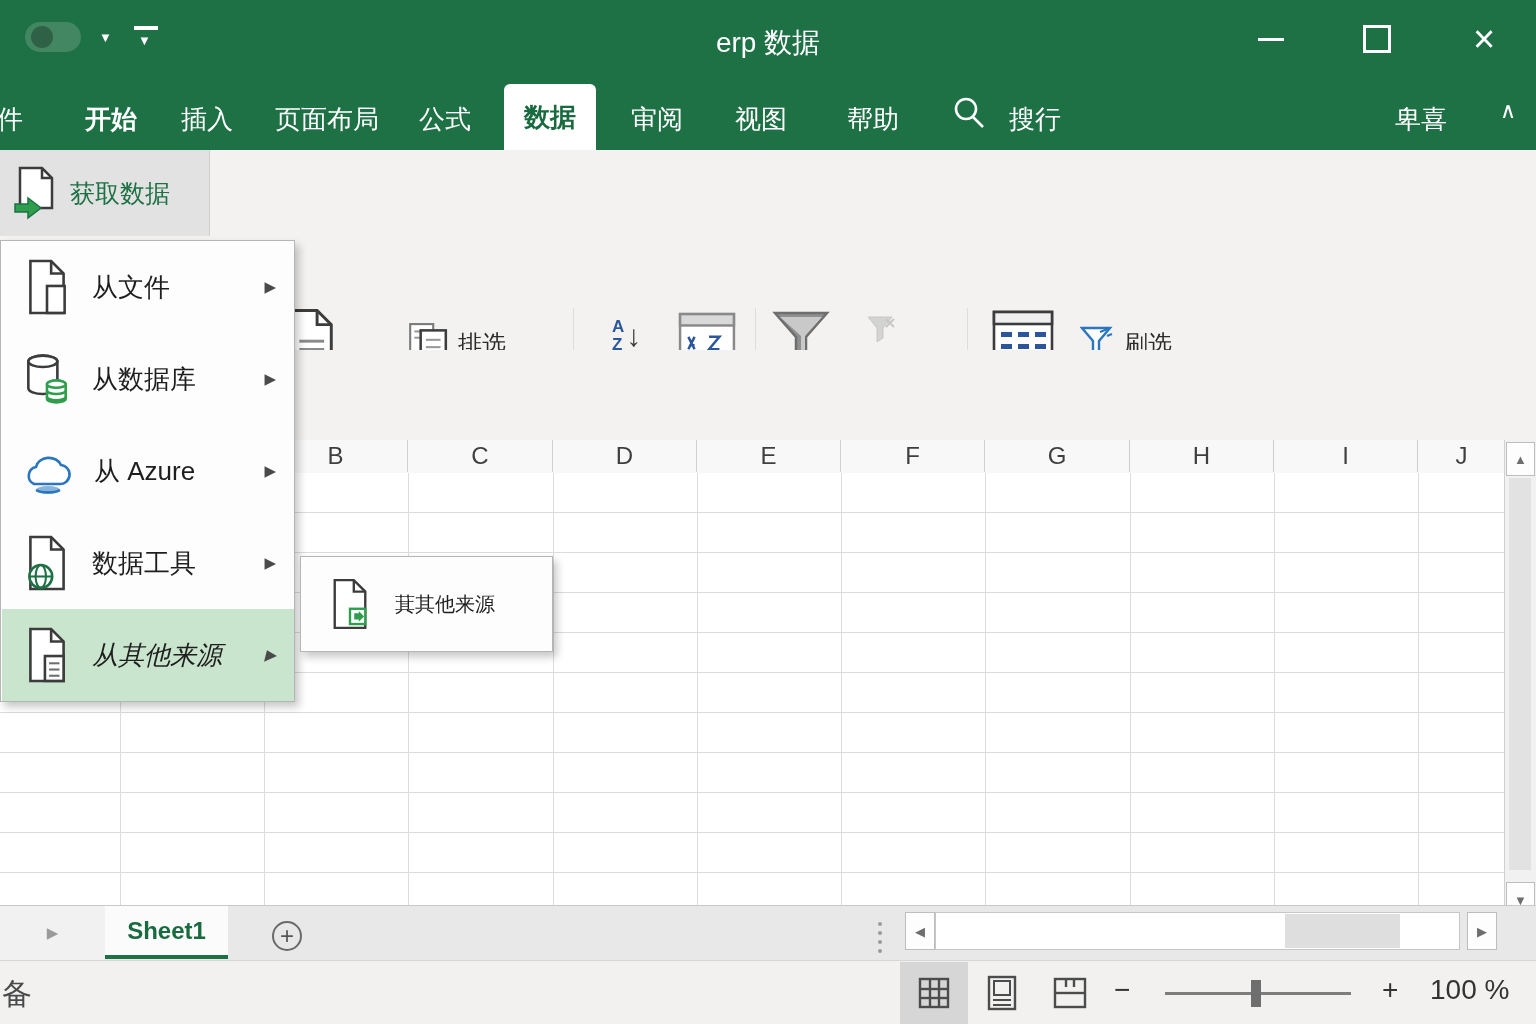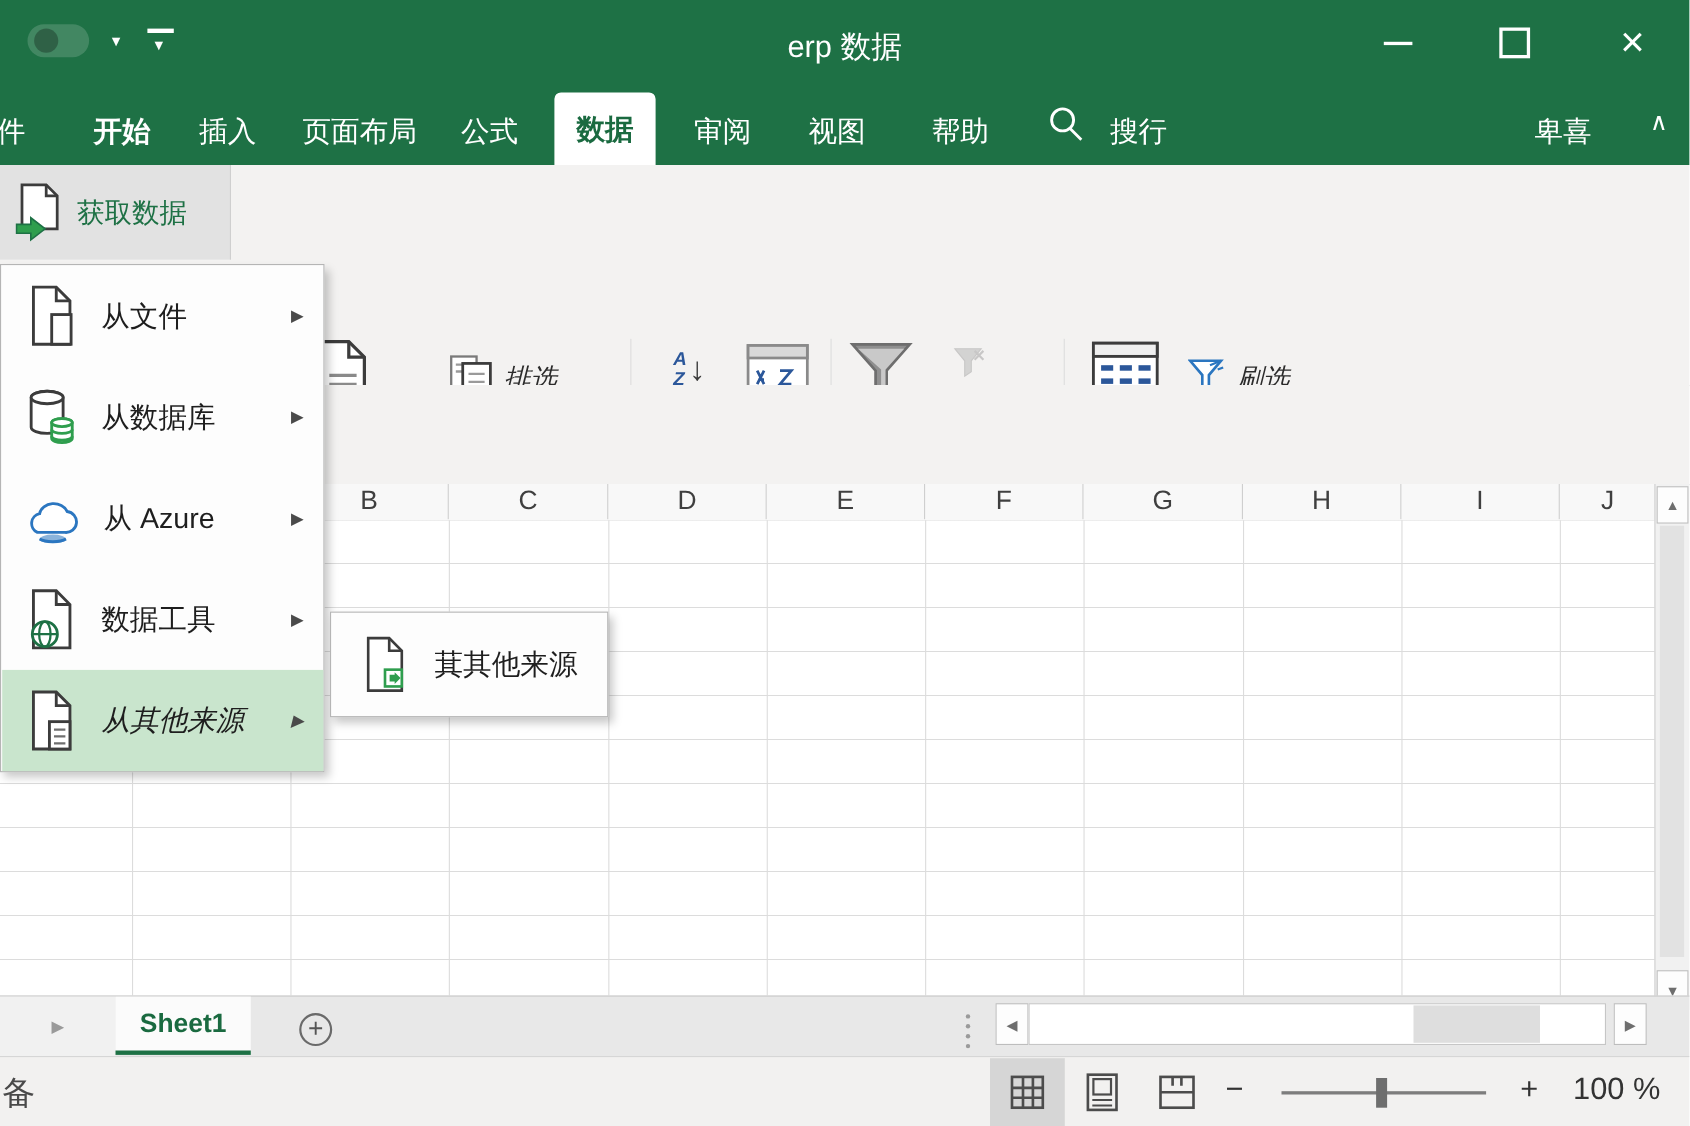--- a/index.html
+++ b/index.html
@@ -13,21 +13,21 @@
   .minbar{width:26px;height:3px;background:#fff;}
   .maxbox{width:22px;height:22px;border:3px solid #fff;}
   .closex{color:#fff;font-size:38px;line-height:38px;}
   .qat-pill{left:25px;top:22px;width:56px;height:30px;border-radius:15px;background:rgba(255,255,255,.16);}
   .qat-knob{left:31px;top:26px;width:22px;height:22px;border-radius:50%;background:rgba(0,0,0,.28);}
   .wtri{color:#fff;font-size:13px;}
   .qatline{left:134px;top:26px;width:24px;height:4px;background:#fff;}
   .tab{top:88px;height:62px;color:#fff;font-size:26px;display:flex;align-items:center;justify-content:center;white-space:nowrap;}
   .tab-active{background:#fff;color:#1a6a40;font-weight:bold;border-radius:6px 6px 0 0;}
   
-  .ribbon{left:0;top:150px;width:1536px;height:200px;background:#f3f2f1;border-bottom:1px solid #d5d5d5;font-style:italic;}
+  .ribbon{left:0;top:150px;width:1536px;height:200px;background:#f3f2f1;border-bottom:1px solid #d5d5d5;}
   .vsep{width:1px;background:#dddddd;top:158px;height:162px;}
   .getdata{left:0;top:150px;width:210px;height:86px;background:#e2e2e2;border-right:1px solid #cfcfcf;
            display:flex;align-items:center;gap:14px;padding-left:14px;box-sizing:border-box;}
   .getdata span{color:#1e7145;font-size:25px;}
   .rsmall{font-size:24px;color:#2b2b2b;white-space:nowrap;}
   .rcaption{font-size:19px;color:#5f5f5f;white-space:nowrap;}
   .bigbtn{display:flex;flex-direction:column;align-items:center;gap:8px;}
   .biglabel{font-size:24px;color:#2b2b2b;width:60px;text-align:center;line-height:1.25;}
   .azcol{display:flex;align-items:center;}
   .azletters{display:flex;flex-direction:column;font-size:17px;font-weight:bold;color:#2b579a;line-height:1.05;}
@@ -54,21 +54,21 @@
   .vthumb{left:1509px;top:478px;width:22px;height:392px;background:#e2e2e2;}
   
   .menu{left:0;top:240px;width:295px;height:462px;background:#fdfdfd;border:1px solid #b5b5b5;
         box-shadow:4px 5px 8px rgba(0,0,0,.22);box-sizing:border-box;}
   .mitem{left:1px;width:292px;height:92px;display:flex;align-items:center;gap:22px;padding-left:22px;box-sizing:border-box;}
   .mitem .lbl{font-size:26px;color:#1e1e1e;flex:1;}
   .mitem .arr{color:#4a4a4a;font-size:15px;padding-right:18px;}
   .mitem.hl{background:#c9e5cd;}
   .submenu{left:300px;top:556px;width:253px;height:96px;background:#fdfdfd;border:1px solid #b5b5b5;
         box-shadow:4px 5px 8px rgba(0,0,0,.22);display:flex;align-items:center;gap:24px;padding-left:28px;box-sizing:border-box;}
-  .submenu .lbl{font-size:26px;color:#1e1e1e;}
+  .submenu .lbl{font-size:20px;color:#1e1e1e;}
   
   .sheetbar{left:0;top:905px;width:1536px;height:55px;background:#e8e8e8;border-top:1px solid #c9c9c9;box-sizing:border-box;}
   .sheetnav{left:0;top:906px;width:105px;height:54px;background:#f1f1f1;display:flex;align-items:center;justify-content:center;color:#9a9a9a;font-size:15px;}
   .sheettab{left:105px;top:906px;width:123px;height:53px;background:#fbfbfb;border-bottom:4px solid #1e7145;
         display:flex;align-items:center;justify-content:center;color:#1a6a40;font-size:24px;font-weight:bold;box-sizing:border-box;}
   .addsheet{left:272px;top:921px;width:30px;height:30px;border:2px solid #6a6a6a;border-radius:50%;
         display:flex;align-items:center;justify-content:center;font-size:24px;color:#555;box-sizing:border-box;}
   .hscroll-track{left:935px;top:912px;width:525px;height:38px;background:#fff;border:1px solid #c6c6c6;box-sizing:border-box;}
   .hthumb{left:1285px;top:914px;width:115px;height:34px;background:#dedede;}
   

